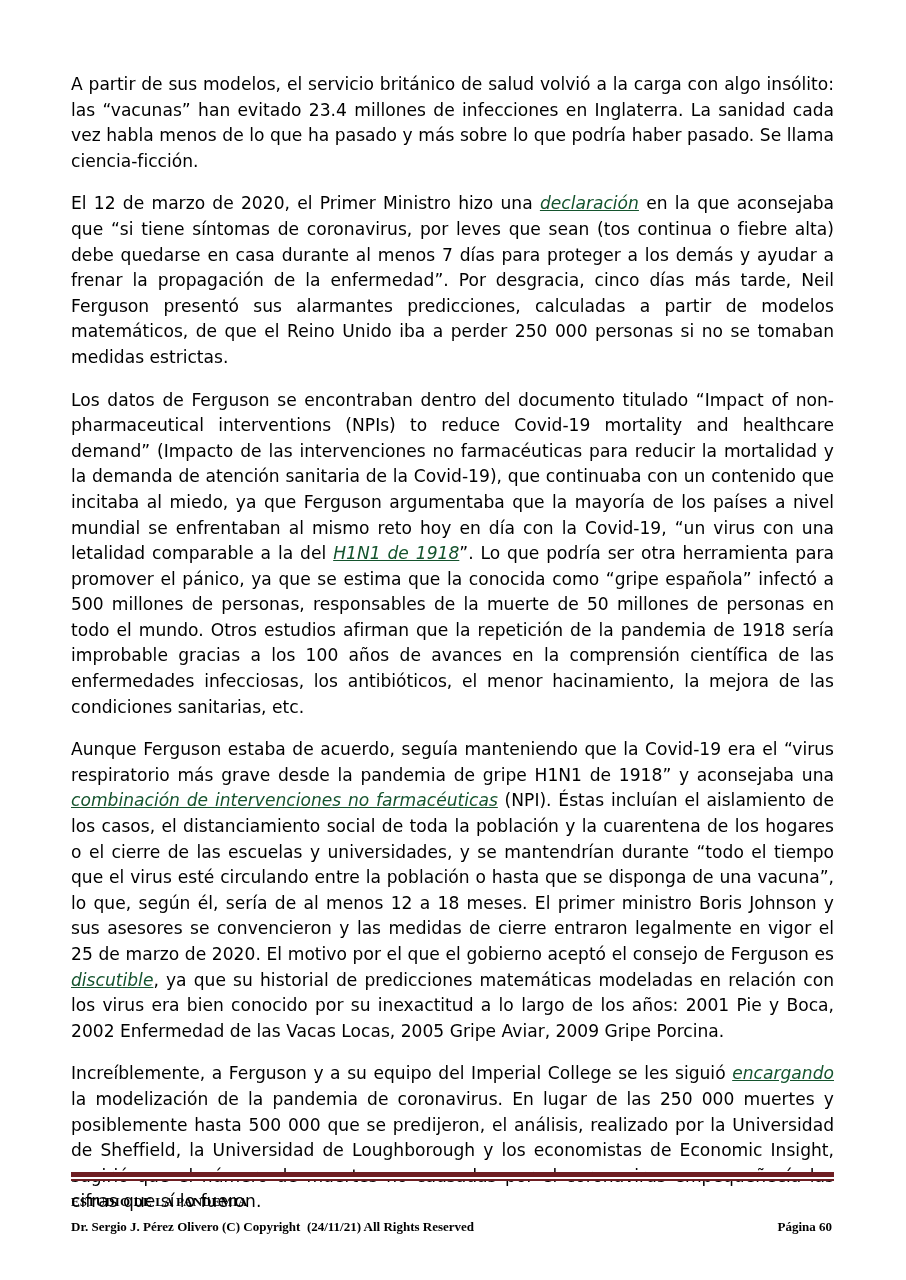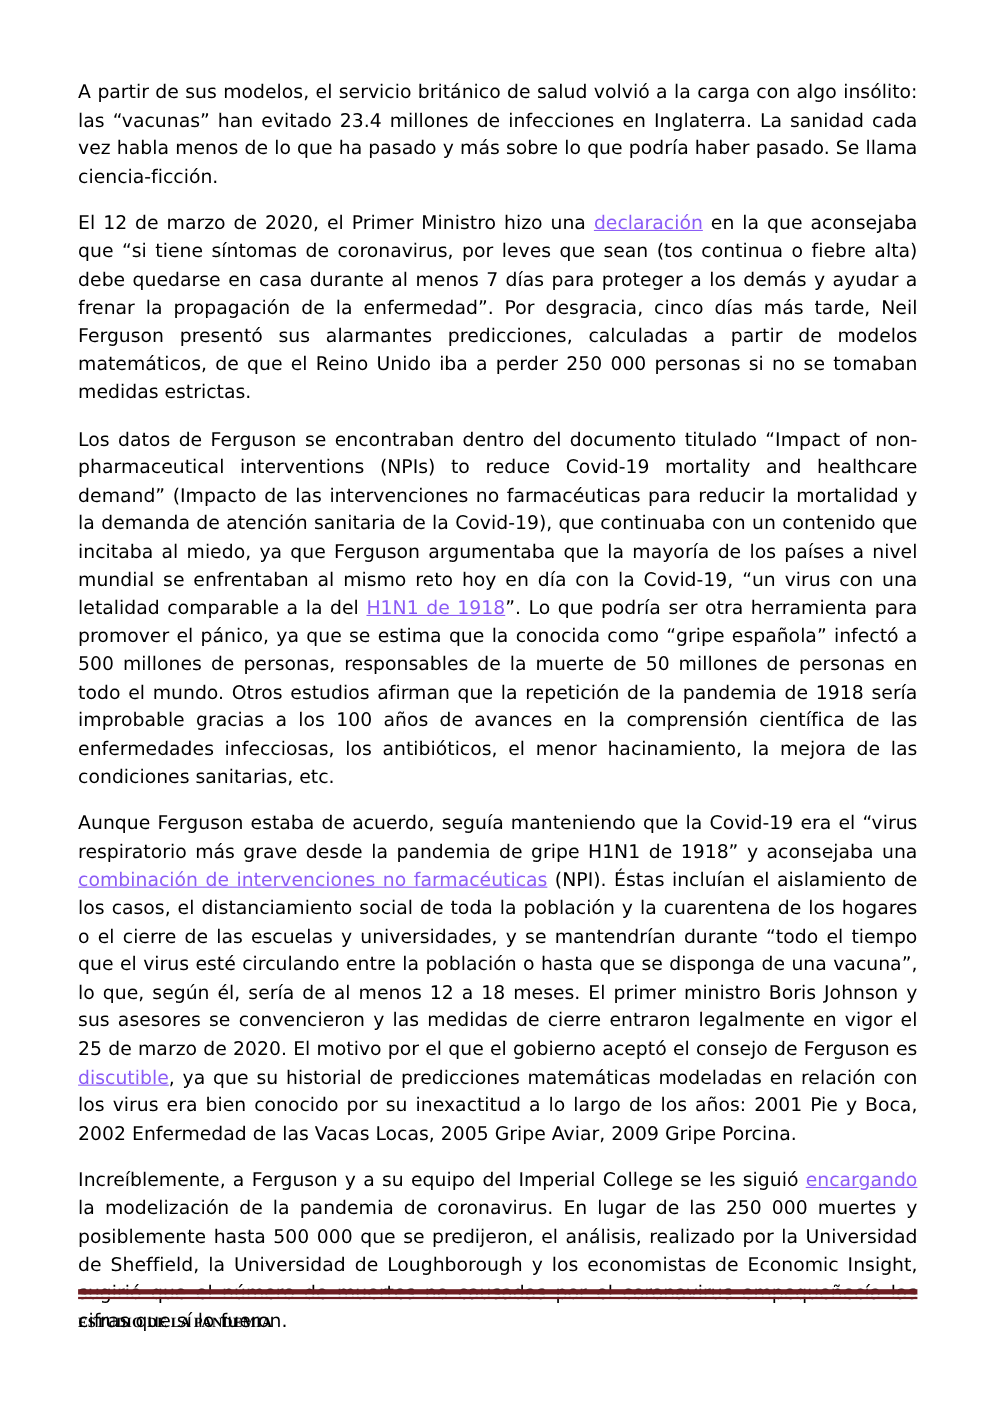--- a/index.html
+++ b/index.html
@@ -34,23 +34,24 @@
     line-height: 25.6px;
     color: #000000;
     text-align: justify;
     text-justify: inter-word;
     letter-spacing: 0.01px;
     word-spacing: 0px;
     hyphens: none;
   }
   p.para:last-of-type { margin-bottom: 0; }
   a.doclink {
-    color: #8b5cf6;
+    color: #14532d;
     text-decoration: underline;
     text-underline-offset: 1px;
+    font-style: italic;
   }
   .footer {
     position: absolute;
     left: 71px;
     top: 1172px;
     width: 763px;
   }
   .footer-rule-thick {
     width: 100%;
     height: 5px;
@@ -99,16 +100,20 @@
       <p class="para"><span>Aunque Ferguson estaba de acuerdo, seguía manteniendo que la Covid-19 era el “virus respiratorio más grave desde la pandemia de gripe H1N1 de 1918” y aconsejaba una </span><a class="doclink" href="#">combinación de intervenciones no farmacéuticas</a><span> (NPI). Éstas incluían el aislamiento de los casos, el distanciamiento social de toda la población y la cuarentena de los hogares o el cierre de las escuelas y universidades, y se mantendrían durante “todo el tiempo que el virus esté circulando entre la población o hasta que se disponga de una vacuna”, lo que, según él, sería de al menos 12 a 18 meses.  El primer ministro Boris Johnson y sus asesores se convencieron y las medidas de cierre entraron legalmente en vigor el 25 de marzo de 2020. El motivo por el que el gobierno aceptó el consejo de Ferguson es </span><a class="doclink" href="#">discutible</a><span>, ya que su historial de predicciones matemáticas modeladas en relación con los virus era bien conocido por su inexactitud a lo largo de los años: 2001 Pie y Boca, 2002 Enfermedad de las Vacas Locas, 2005 Gripe Aviar, 2009 Gripe Porcina.</span></p>
       <p class="para"><span>Increíblemente, a Ferguson y a su equipo del Imperial College se les siguió </span><a class="doclink" href="#">encargando</a><span> la modelización de la pandemia de coronavirus. En lugar de las 250 000 muertes y posiblemente hasta 500 000 que se predijeron, el análisis, realizado por la Universidad de Sheffield, la Universidad de Loughborough y los economistas de Economic Insight, sugirió que el número de muertes no causadas por el coronavirus empequeñecía las cifras que sí lo fueron.</span></p>
     </div>
 
   <div class="footer">
     <div class="footer-rule-thick"></div>
     <div class="footer-rule-gap"></div>
     <div class="footer-rule-thin"></div>
     <div class="footer-text">
       <span class="footer-line1">ESTUDIO DE LA PANDEMIA</span>
+      <div class="footer-line2">
+        <span class="footer-credit">Dr. Sergio J. Pérez Olivero (C) Copyright  (24/11/21) All Rights Reserved</span>
+        <span class="footer-page">Página 60</span>
+      </div>
     </div>
   </div>
 
 </div>
 
 </body></html>

